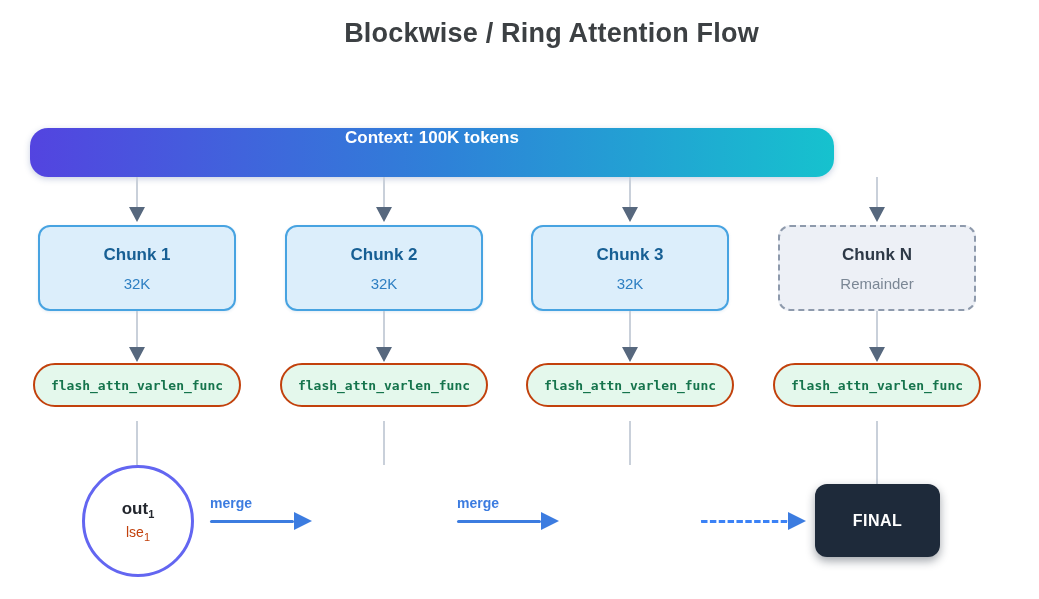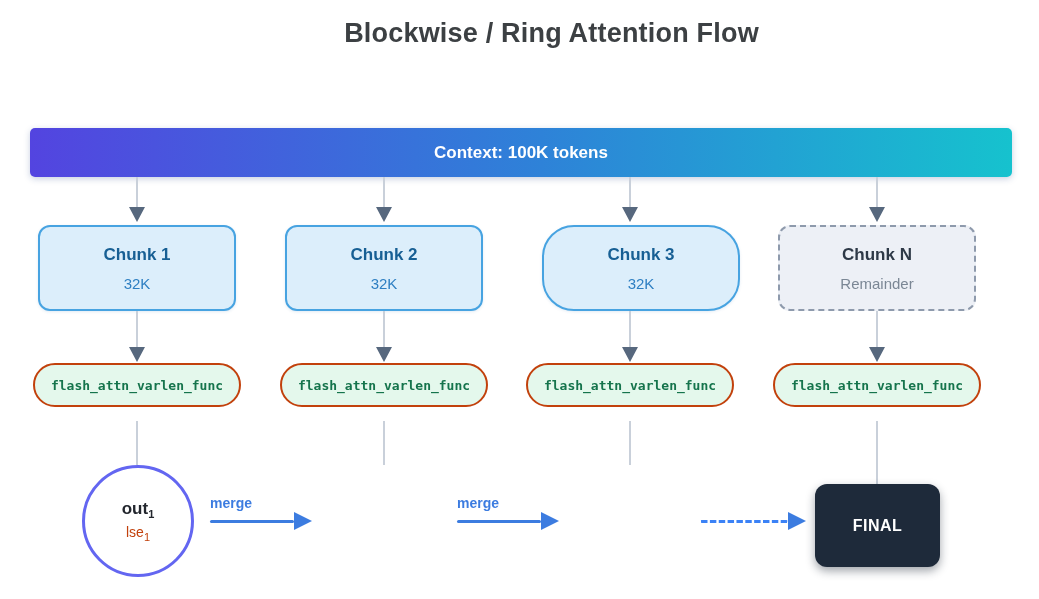--- a/index.html
+++ b/index.html
@@ -10,25 +10,25 @@
   }
 
   .title {
     position:absolute; top:18px; left:0; width:100%;
     text-align:center; font-size:27px; font-weight:700; color:#3c4043;
     letter-spacing:0.2px;
     margin-left:32px;
   }
 
   .banner {
-    position:absolute; left:30px; top:128px; width:982px; height:49px;
-    border-radius:5px;
+    position:absolute; left:30px; top:128px; width:804px; height:49px;
+    border-radius:18px;
     background:linear-gradient(90deg, #5344e0 0%, #2e82d8 52%, #16c2ce 100%);
     box-shadow:0 2px 6px rgba(40,70,140,0.25);
-    display:flex; align-items:center; justify-content:center;
+    display:flex; justify-content:center;
   }
   .banner-label { color:#ffffff; font-size:17px; font-weight:700; }
 
   
   .varrow { position:absolute; width:16px; display:flex; flex-direction:column; align-items:center; }
   .varrow .stem { width:2px; background:#c9d0da; flex:1; }
   .varrow .head {
     width:0; height:0;
     border-left:8px solid transparent; border-right:8px solid transparent;
     border-top:15px solid #57687e;
@@ -77,21 +77,21 @@
   .harrow { position:absolute; height:16px; display:flex; align-items:center; }
   .harrow .hline { flex:1; height:3px; background:#3c7ce0; border-radius:2px; }
   .harrow .hhead {
     width:0; height:0;
     border-top:9px solid transparent; border-bottom:9px solid transparent;
     border-left:18px solid #3c7ce0;
   }
   .harrow.dashedline .hline { background:none; height:0; border-top:3px dashed #3b82f6; }
 
   .final {
-    position:absolute; left:815px; top:484px; width:125px; height:83px;
+    position:absolute; left:815px; top:484px; width:125px; height:73px;
     border-radius:12px; background:#1e2a3a;
     box-shadow:0 4px 10px rgba(20,30,45,0.4);
     display:flex; align-items:center; justify-content:center;
   }
   .final-label { color:#ffffff; font-size:16px; font-weight:700; letter-spacing:0.5px; }
 </style>
 </head>
 <body>
 
 <div class="canvas">
@@ -120,21 +120,21 @@
     </div>
 
   <div class="chunk" style="left:38px;">
     <div class="chunk-title">Chunk 1</div>
     <div class="chunk-sub">32K</div>
   </div>
   <div class="chunk" style="left:285px;">
     <div class="chunk-title">Chunk 2</div>
     <div class="chunk-sub">32K</div>
   </div>
-  <div class="chunk" style="left:542px;border-radius:32px;">
+  <div class="chunk" style="left:531px;">
     <div class="chunk-title">Chunk 3</div>
     <div class="chunk-sub">32K</div>
   </div>
   <div class="chunk dashed" style="left:778px;">
     <div class="chunk-title">Chunk N</div>
     <div class="chunk-sub">Remainder</div>
   </div>
 
   <div class="varrow" style="left:129px; top:311px; height:51px;">
       <div class="stem"></div>

